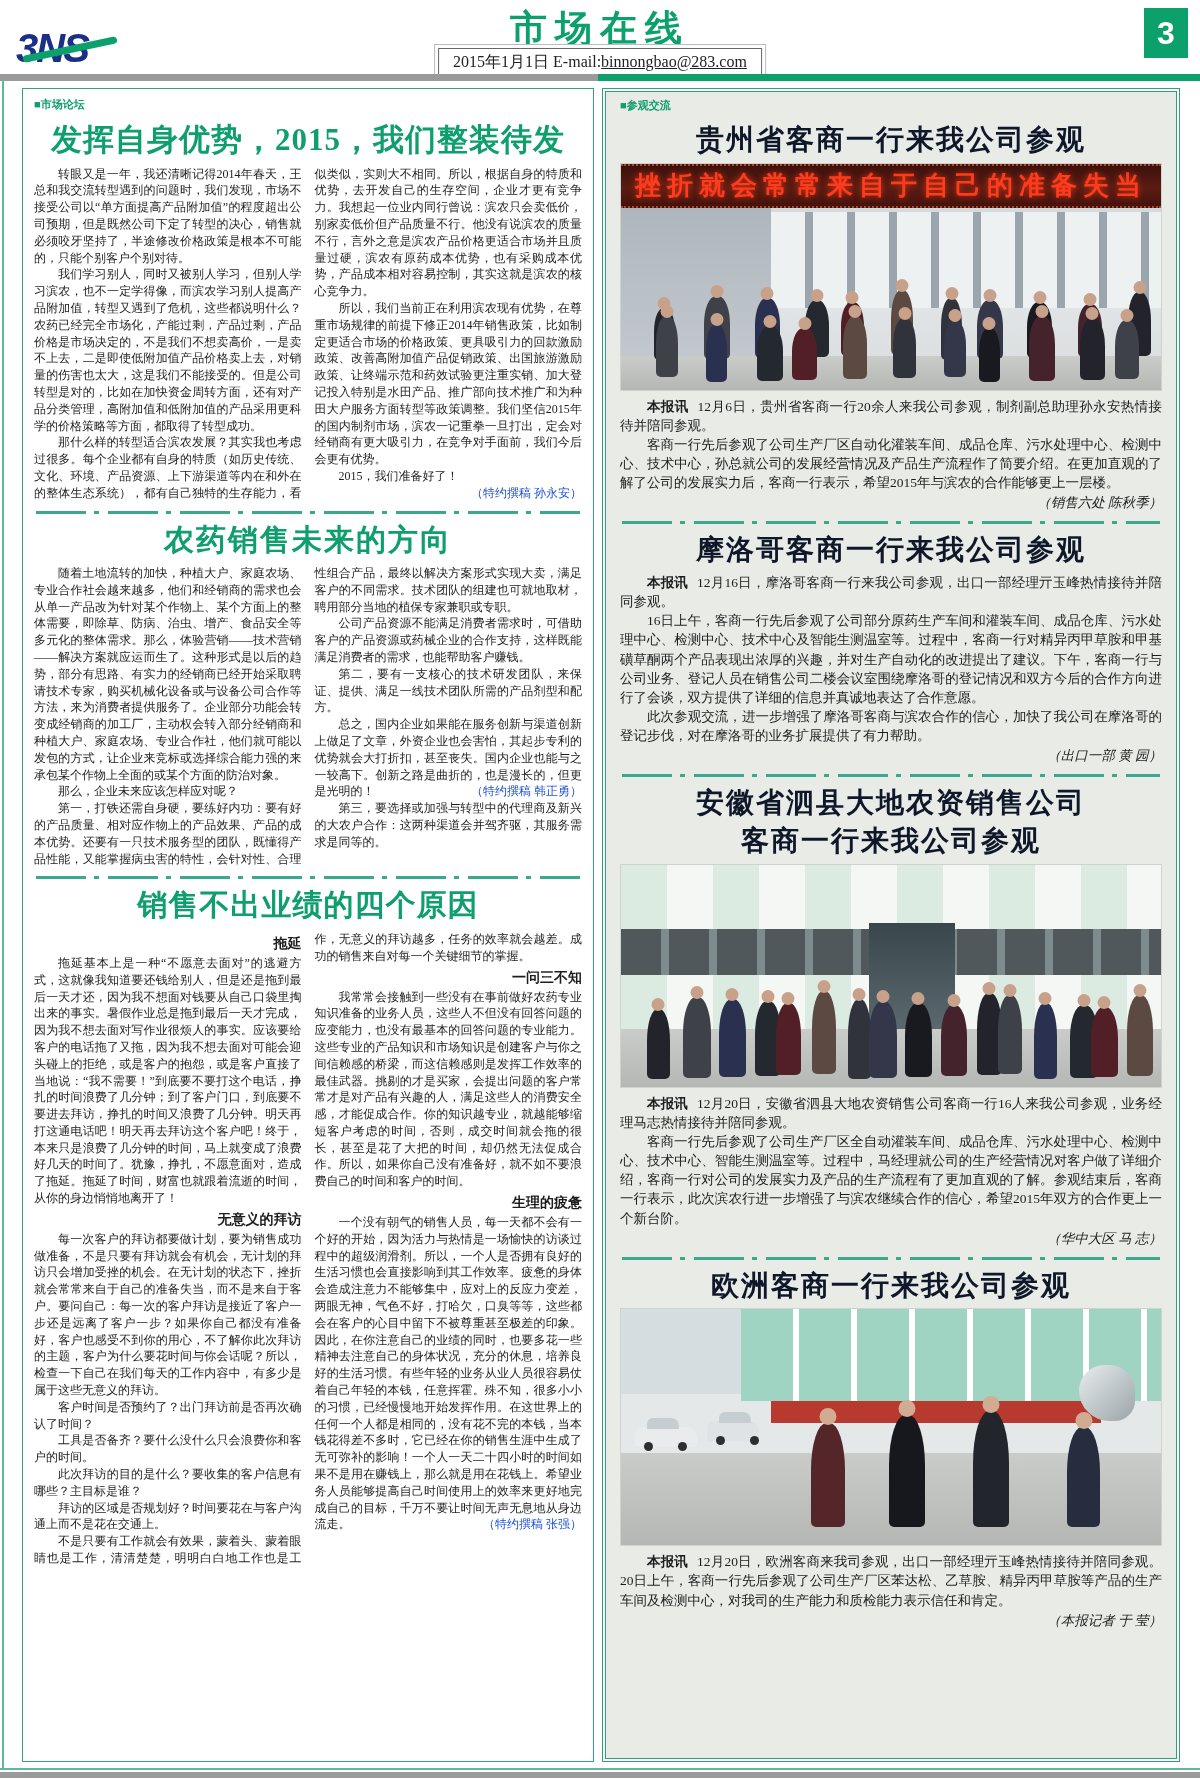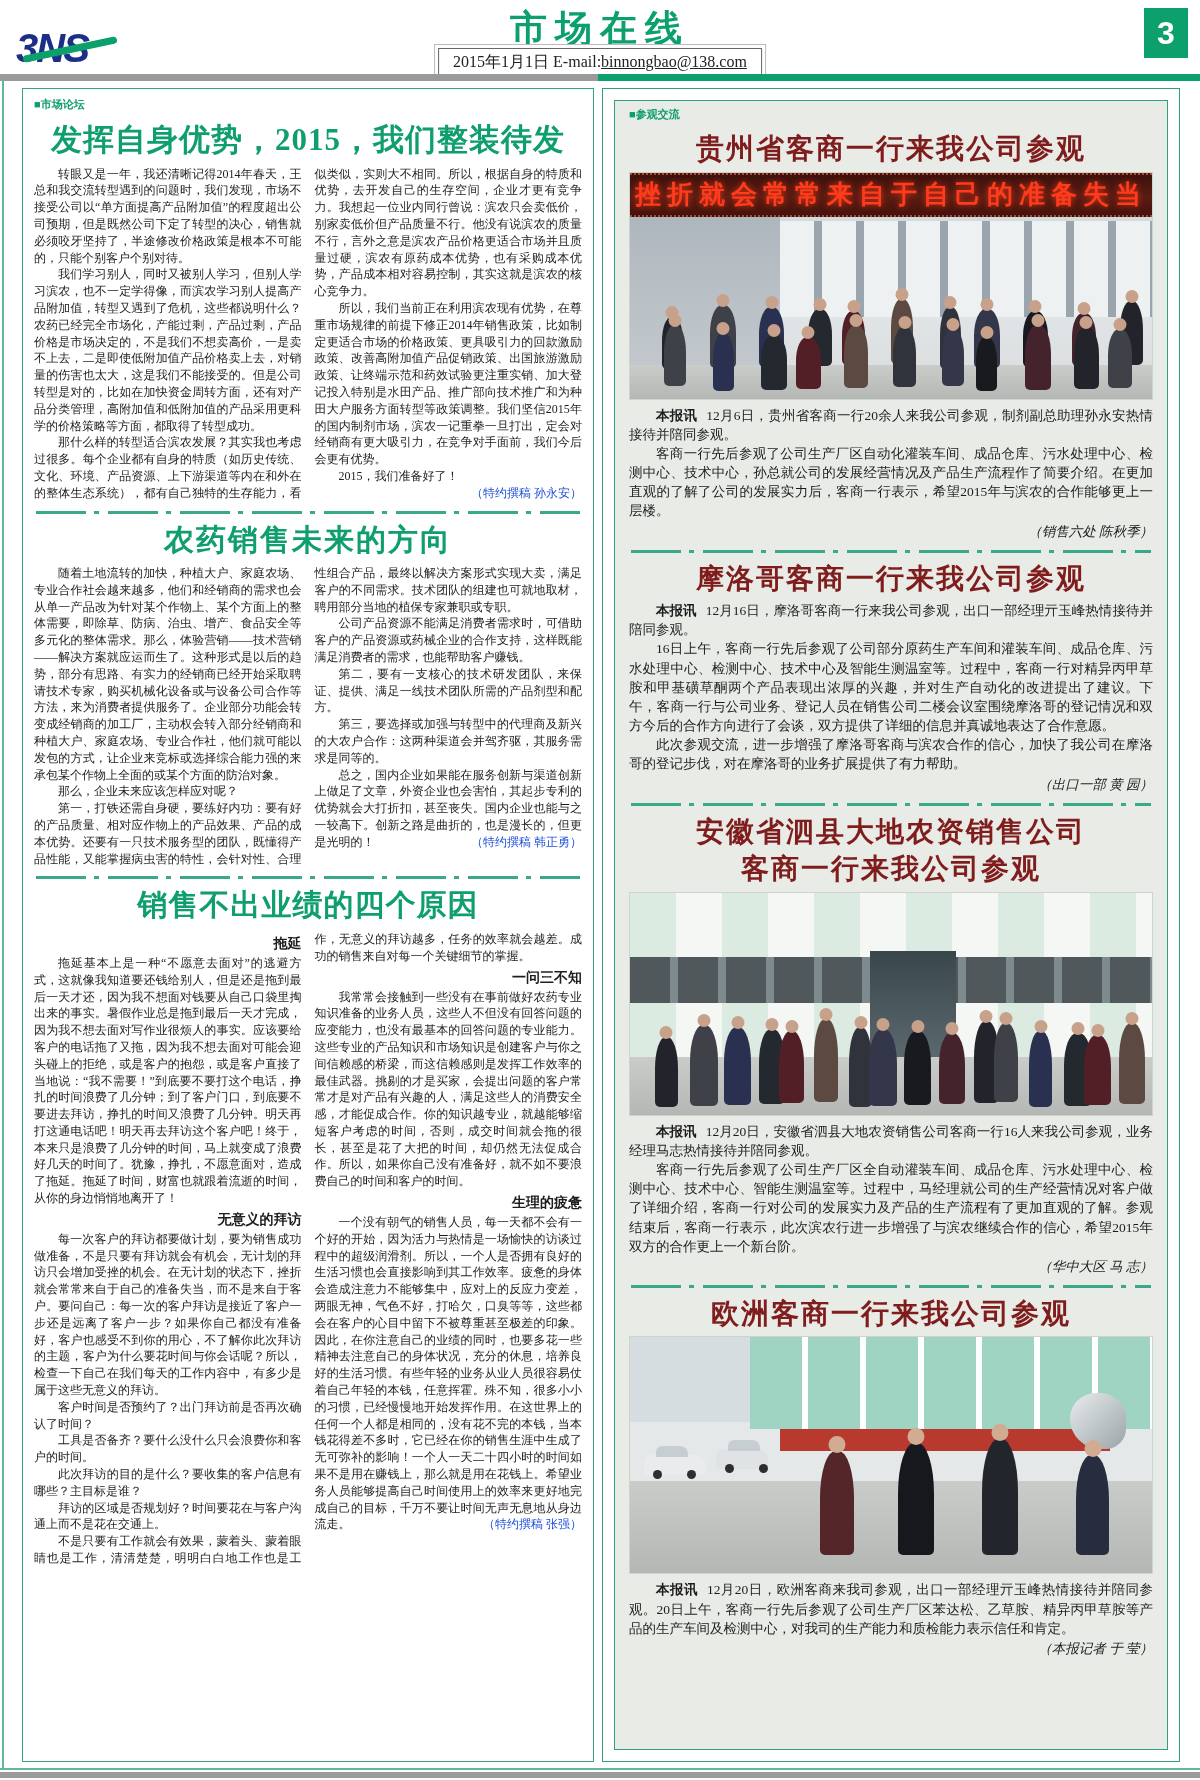--- a/index.html
+++ b/index.html
@@ -39,24 +39,24 @@
   .cols{column-count:2;column-gap:13px;text-align:justify;}
   .p{margin:0;text-indent:2em;font-size:12px;line-height:1.4;}
   .subhead{font-size:14px;font-weight:700;text-align:right;margin:4px 0 2px 0;
         font-family:"Liberation Sans","DejaVu Sans",sans-serif;column-span:none;}
   .inline-sig{float:right;color:#1d4ed8;}
   .divider{height:3px;margin:9px 2px;
         background:repeating-linear-gradient(90deg,#3aa98b 0 50px,transparent 50px 58px,#3aa98b 58px 63px,transparent 63px 72px);}
 
   
   .right-box{position:absolute;left:602px;top:88px;width:578px;height:1674px;
-        border:1px solid #2f9f7c;padding:11px;box-sizing:border-box;background:#fff;}
+        border:1px solid #2f9f7c;padding:2px;box-sizing:border-box;background:#fff;}
   .right-inner{border:1px solid #2f9f7c;background:#e9ebe6;height:100%;box-sizing:border-box;
         padding:6px 14px;overflow:hidden;}
-  .r-title{color:#7f1d1d;text-align:center;font-weight:700;font-size:28px;letter-spacing:2px;
+  .r-title{color:#0f172a;text-align:center;font-weight:700;font-size:28px;letter-spacing:2px;
         margin:4px 0 6px 0;line-height:1.2;}
   .r-title.two{margin-bottom:0;}
   .rp{margin:0;text-indent:2em;font-size:13.5px;line-height:1.42;text-align:justify;}
   .rp .lead{margin-right:9px;}
   .r-sig{text-align:right;font-style:italic;font-size:13.5px;margin:2px 0 0 0;}
 
   
   .photo{position:relative;width:100%;margin:4px 0 6px 0;overflow:hidden;border:1px solid #cfd3cd;box-sizing:border-box;}
   .photo-scene{position:absolute;inset:0;}
   .led{position:absolute;top:0;left:0;right:0;height:40px;background:linear-gradient(#3c110c,#5a1c13 55%,#45130d);
@@ -80,21 +80,21 @@
 
 <div class="page">
 
   <div class="masthead-title">市场在线</div>
   <div class="logo">
     <div class="logo-text">3NS</div>
     <div class="logo-swoosh"></div>
   </div>
   <div class="dateline">
     <span>2015年1月1日</span>
-    <span>E-mail:</span><span class="em">binnongbao@138.com</span>
+    <span>E-mail:</span><span class="em">binnongbao@283.com</span>
   </div>
   <div class="pagenum">3</div>
   <div class="topbar">
       <div class="g1"></div>
       <div class="g2"></div>
     </div>
   <div class="leftedge"></div>
   <div class="bottombar1"></div>
   <div class="bottombar2"></div>
 
@@ -115,22 +115,22 @@
     <div class="divider"></div>
 
     <div>
       <div class="l-title t2">农药销售未来的方向</div>
       <div class="cols">
         <p class="p">随着土地流转的加快，种植大户、家庭农场、专业合作社会越来越多，他们和经销商的需求也会从单一产品改为针对某个作物上、某个方面上的整体需要，即除草、防病、治虫、增产、食品安全等多元化的整体需求。那么，体验营销——技术营销——解决方案就应运而生了。这种形式是以后的趋势，部分有思路、有实力的经销商已经开始采取聘请技术专家，购买机械化设备或与设备公司合作等方法，来为消费者提供服务了。企业部分功能会转变成经销商的加工厂，主动权会转入部分经销商和种植大户、家庭农场、专业合作社，他们就可能以发包的方式，让企业来竞标或选择综合能力强的来承包某个作物上全面的或某个方面的防治对象。</p>
         <p class="p">那么，企业未来应该怎样应对呢？</p>
         <p class="p">第一，打铁还需自身硬，要练好内功：要有好的产品质量、相对应作物上的产品效果、产品的成本优势。还要有一只技术服务型的团队，既懂得产品性能，又能掌握病虫害的特性，会针对性、合理性组合产品，最终以解决方案形式实现大卖，满足客户的不同需求。技术团队的组建也可就地取材，聘用部分当地的植保专家兼职或专职。</p>
         <p class="p">公司产品资源不能满足消费者需求时，可借助客户的产品资源或药械企业的合作支持，这样既能满足消费者的需求，也能帮助客户赚钱。</p>
         <p class="p">第二，要有一支核心的技术研发团队，来保证、提供、满足一线技术团队所需的产品剂型和配方。</p>
+        <p class="p"><span>总之，国内企业如果能在服务创新与渠道创新上做足了文章，外资企业也会害怕，其起步专利的优势就会大打折扣，甚至丧失。国内企业也能与之一较高下。创新之路是曲折的，也是漫长的，但更是光明的！</span><span class="inline-sig">（特约撰稿 韩正勇）</span></p>
         <p class="p">第三，要选择或加强与转型中的代理商及新兴的大农户合作：这两种渠道会并驾齐驱，其服务需求是同等的。</p>
-        <p class="p"><span>总之，国内企业如果能在服务创新与渠道创新上做足了文章，外资企业也会害怕，其起步专利的优势就会大打折扣，甚至丧失。国内企业也能与之一较高下。创新之路是曲折的，也是漫长的，但更是光明的！</span><span class="inline-sig">（特约撰稿 韩正勇）</span></p>
       </div>
     </div>
 
     <div class="divider"></div>
 
     <div>
       <div class="l-title t3">销售不出业绩的四个原因</div>
       <div class="cols">
         <div class="subhead">拖延</div>
         <p class="p">拖延基本上是一种“不愿意去面对”的逃避方式，这就像我知道要还钱给别人，但是还是拖到最后一天才还，因为我不想面对钱要从自己口袋里掏出来的事实。暑假作业总是拖到最后一天才完成，因为我不想去面对写作业很烦人的事实。应该要给客户的电话拖了又拖，因为我不想去面对可能会迎头碰上的拒绝，或是客户的抱怨，或是客户直接了当地说：“我不需要！”到底要不要打这个电话，挣扎的时间浪费了几分钟；到了客户门口，到底要不要进去拜访，挣扎的时间又浪费了几分钟。明天再打这通电话吧！明天再去拜访这个客户吧！终于，本来只是浪费了几分钟的时间，马上就变成了浪费好几天的时间了。犹豫，挣扎，不愿意面对，造成了拖延。拖延了时间，财富也就跟着流逝的时间，从你的身边悄悄地离开了！</p>

